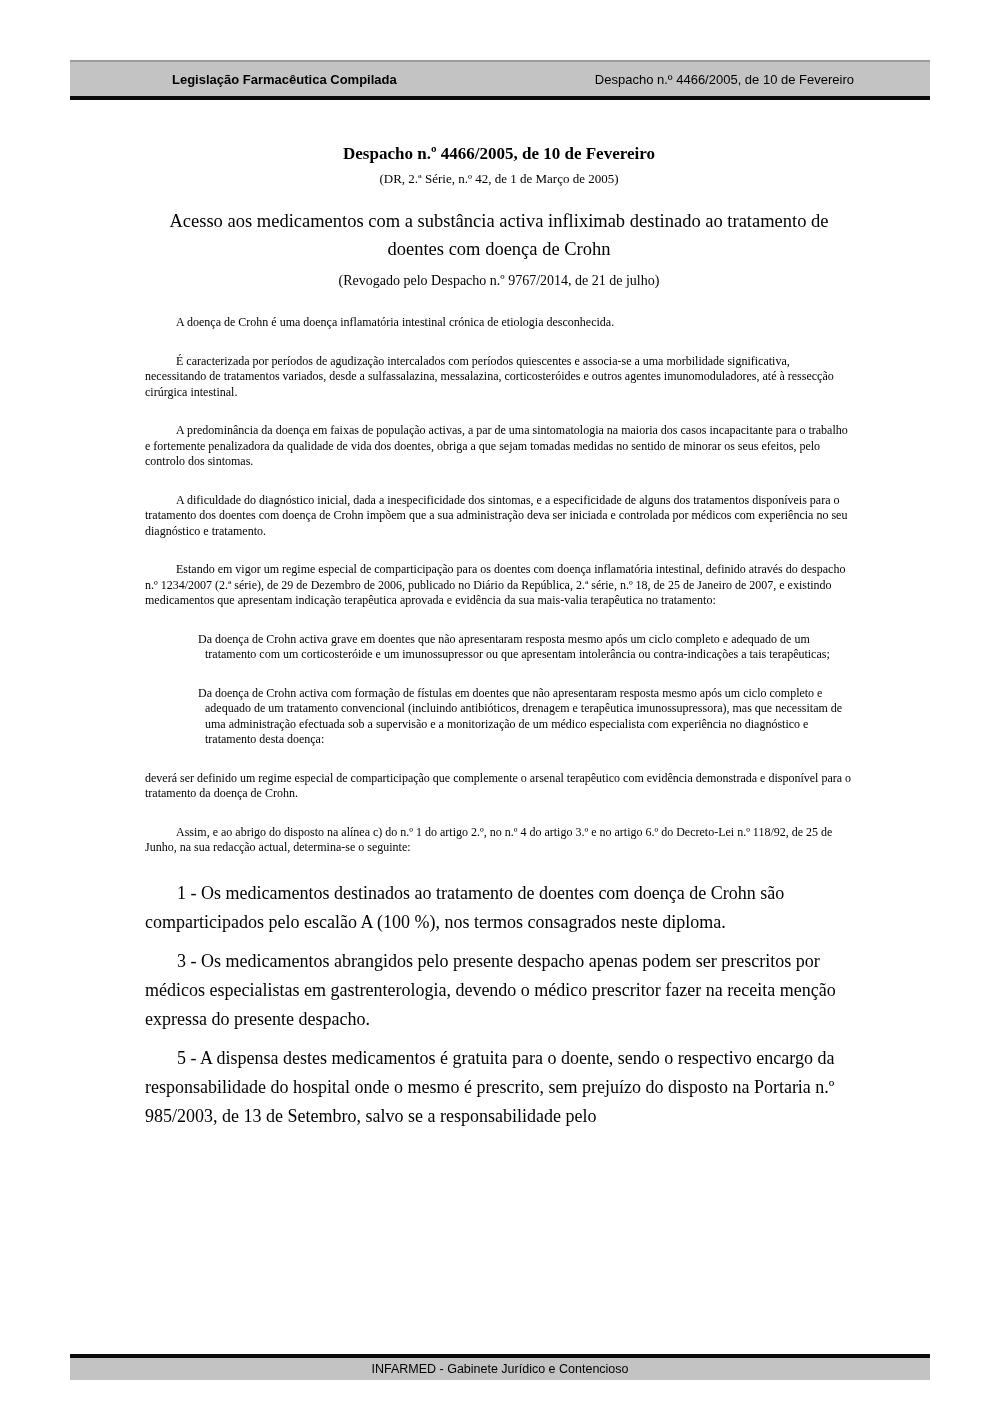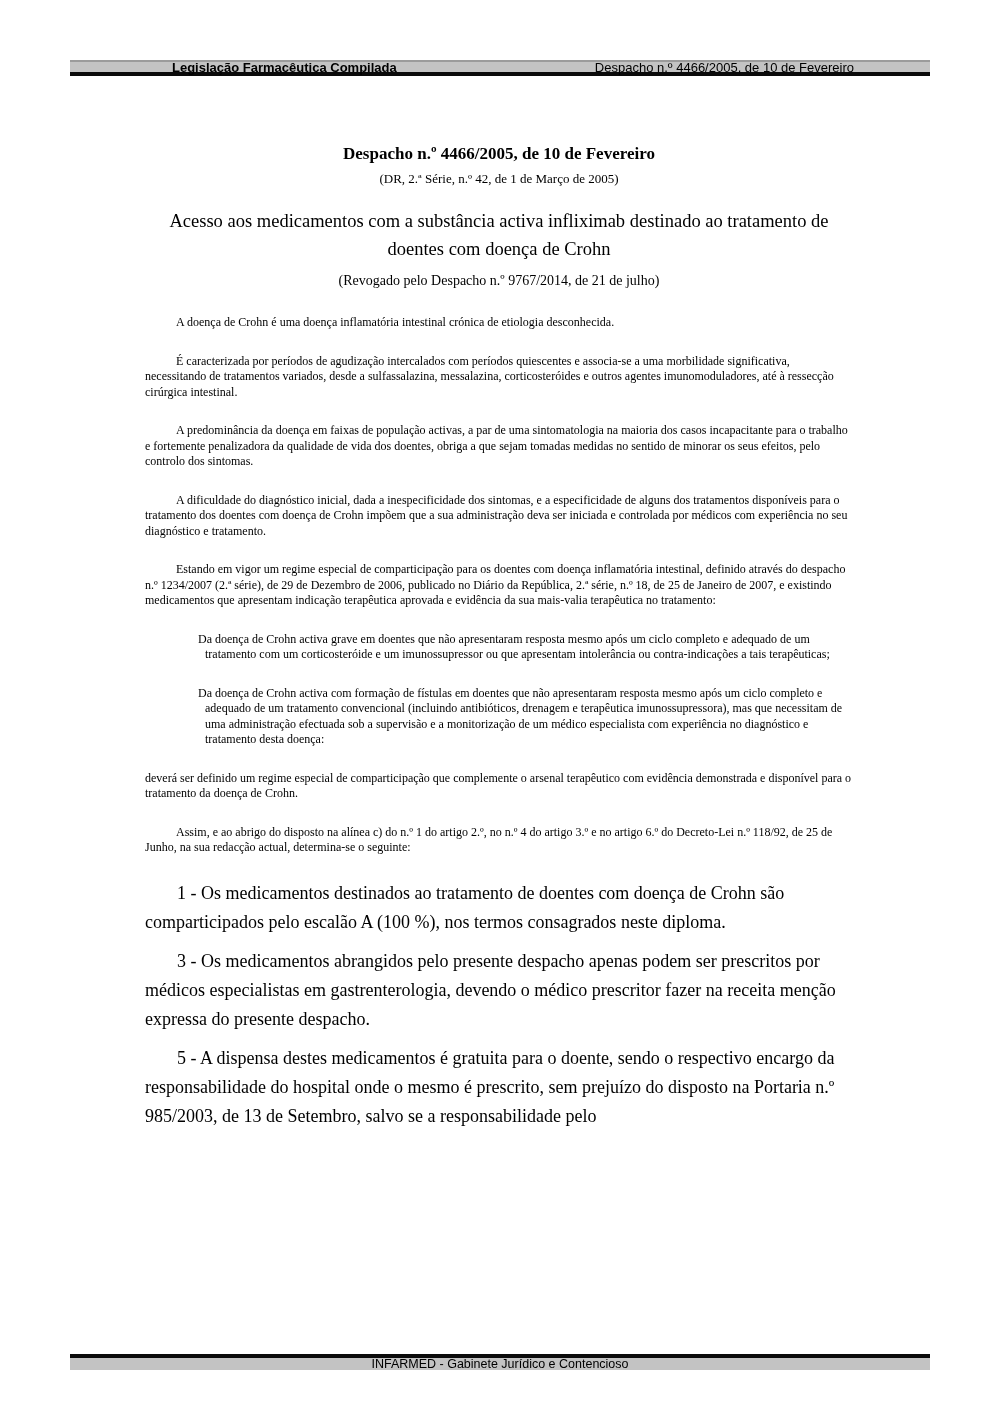--- a/index.html
+++ b/index.html
@@ -22,31 +22,31 @@
     left: 70px;
     width: 860px;
     box-sizing: border-box;
     background: var(--band_bg, #c3c3c3);
     font-family: "Liberation Sans", sans-serif;
     display: flex;
     align-items: center;
   }
   .header-band {
     top: 60px;
-    height: 16px;
+    height: 40px;
     border-top: 2px solid var(--band_top_edge, #9b9b9b);
     border-bottom: 4px solid var(--band_border, #0a0a0a);
     justify-content: space-between;
     padding: 0 76px 0 102px;
     font-size: 13px;
   }
   .header-band .left-label { font-weight: bold; }
   .footer-band {
     top: 1354px;
-    height: 16px;
+    height: 26px;
     border-top: 4px solid var(--band_border, #0a0a0a);
     justify-content: center;
     font-size: 12.5px;
   }
 
   
   .content {
     position: absolute;
     left: 145px;
     top: 143px;

